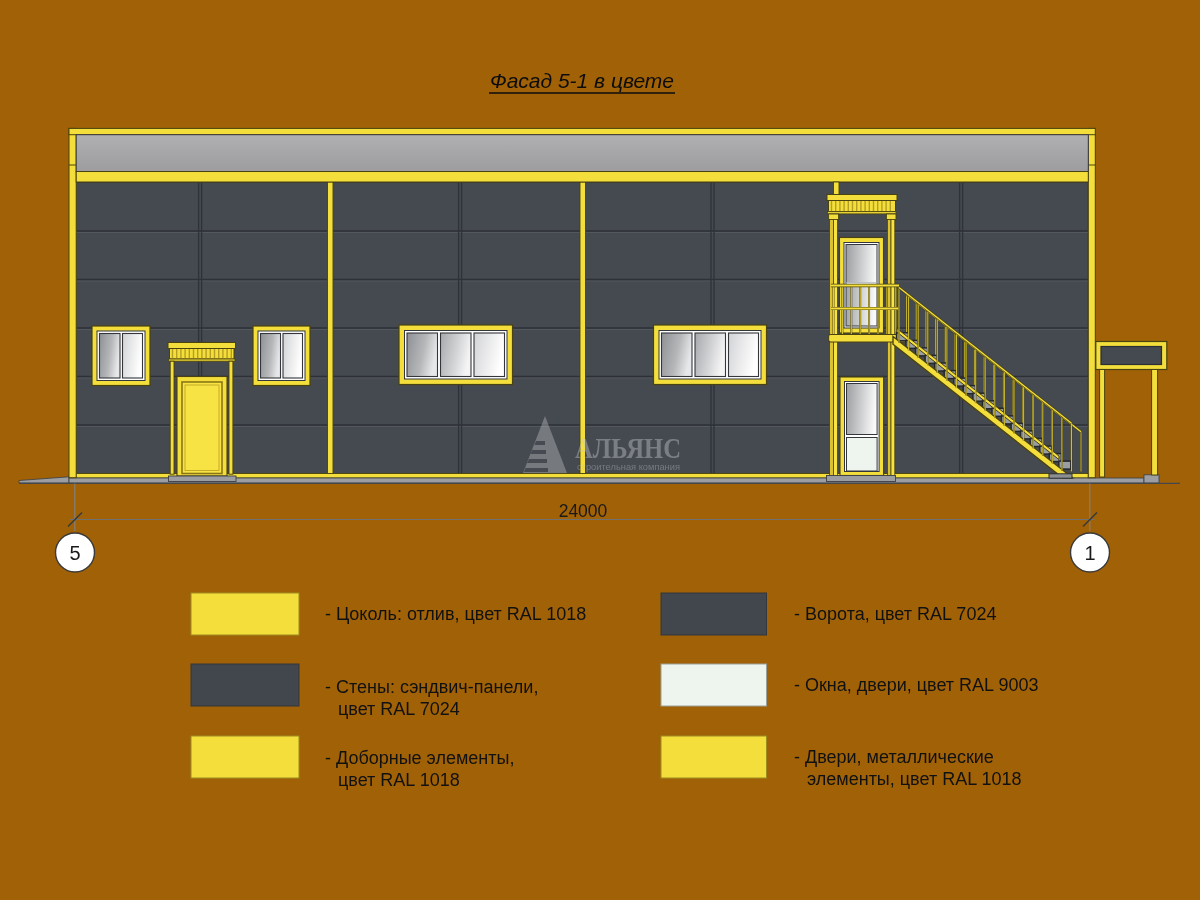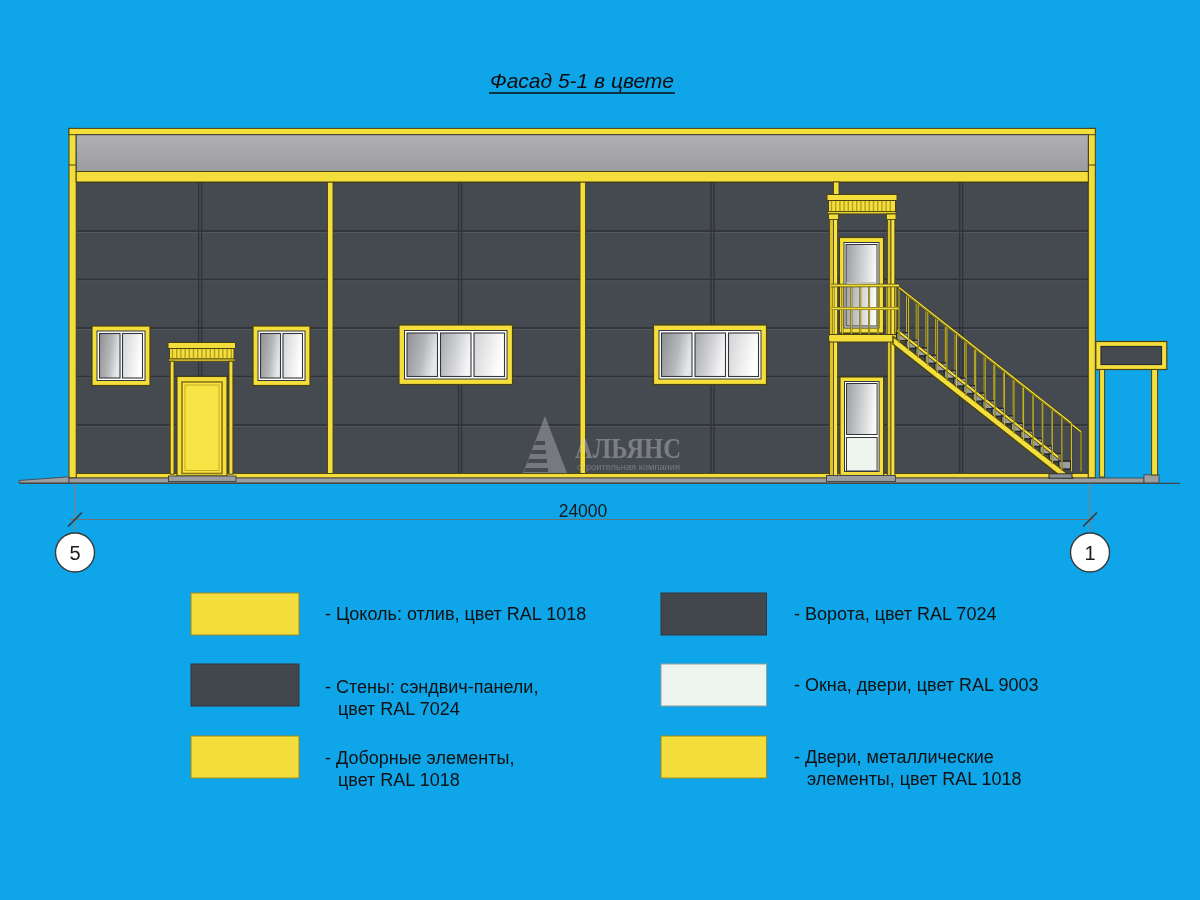--- a/index.html
+++ b/index.html
@@ -1,16 +1,16 @@
 <!DOCTYPE html>
 <html><head>
 <meta charset="utf-8">
 <style>
   html,body{margin:0;padding:0;background:#ffffff;}
-  .page{position:relative;width:1200px;height:900px;background:#0ea5e9;overflow:hidden;
+  .page{position:relative;width:1200px;height:900px;background:#a16207;overflow:hidden;
         font-family:"Liberation Sans", sans-serif;}
   svg{position:absolute;left:0;top:0;}
 </style>
 </head>
 <body>
 <div class="page">
 <svg width="1200" height="900" viewBox="0 0 1200 900">
 <defs>
   <linearGradient id="paneDark" x1="0" y1="0" x2="1" y2="0.3">
     <stop offset="0" stop-color="#8e9194"></stop>

